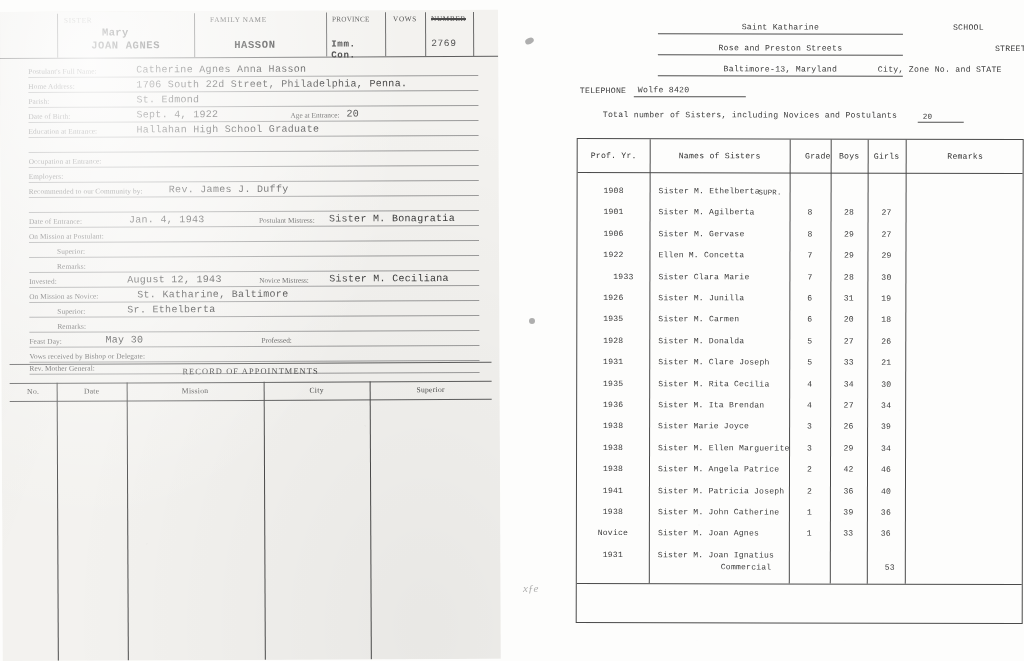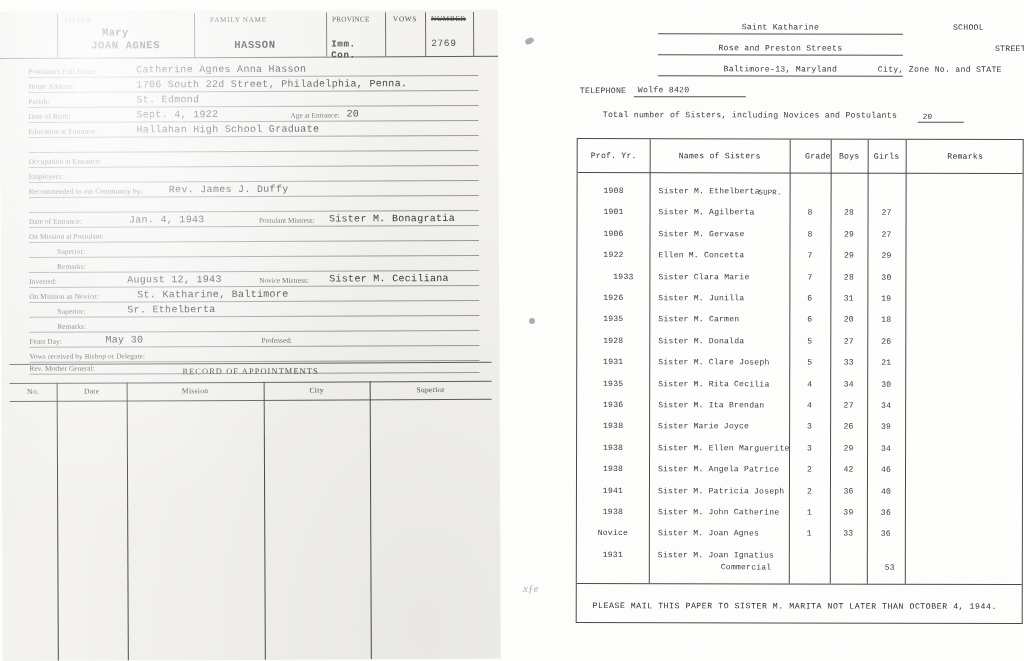--- a/index.html
+++ b/index.html
@@ -502,18 +502,17 @@
           <div class="tr-cell tc-center" style="left: 212px; width: 41px; top: 389.4px;">1</div>
           <div class="tr-cell tc-center" style="left: 253px; width: 37px; top: 389.4px;">33</div>
           <div class="tr-cell tc-center" style="left: 290px; width: 38px; top: 389.4px;">36</div>
           <div class="tr-cell tc-center" style="left: 0px; width: 72px; top: 410.8px;">1931</div>
           <div class="tr-cell" style="left: 81px; top: 410.8px;">Sister M. Joan Ignatius</div>
           <div class="tr-cell" style="left: 144px; top: 422.8px;">Commercial</div>
           <div class="tr-cell tc-center" style="left: 290px; width: 46px; top: 422.8px;">53</div>
         </div>
     </div>
 
-    <div id="rs-footer-note" style="top:601px;">PLEASE MAIL THIS PAPER TO SISTER M. MARITA NOT LATER THAN OCTOBER 4, 1944.</div>
 
     <div class="noise" style="opacity:.35;"></div>
   </div>
 
 </div>
 
 </body></html>

